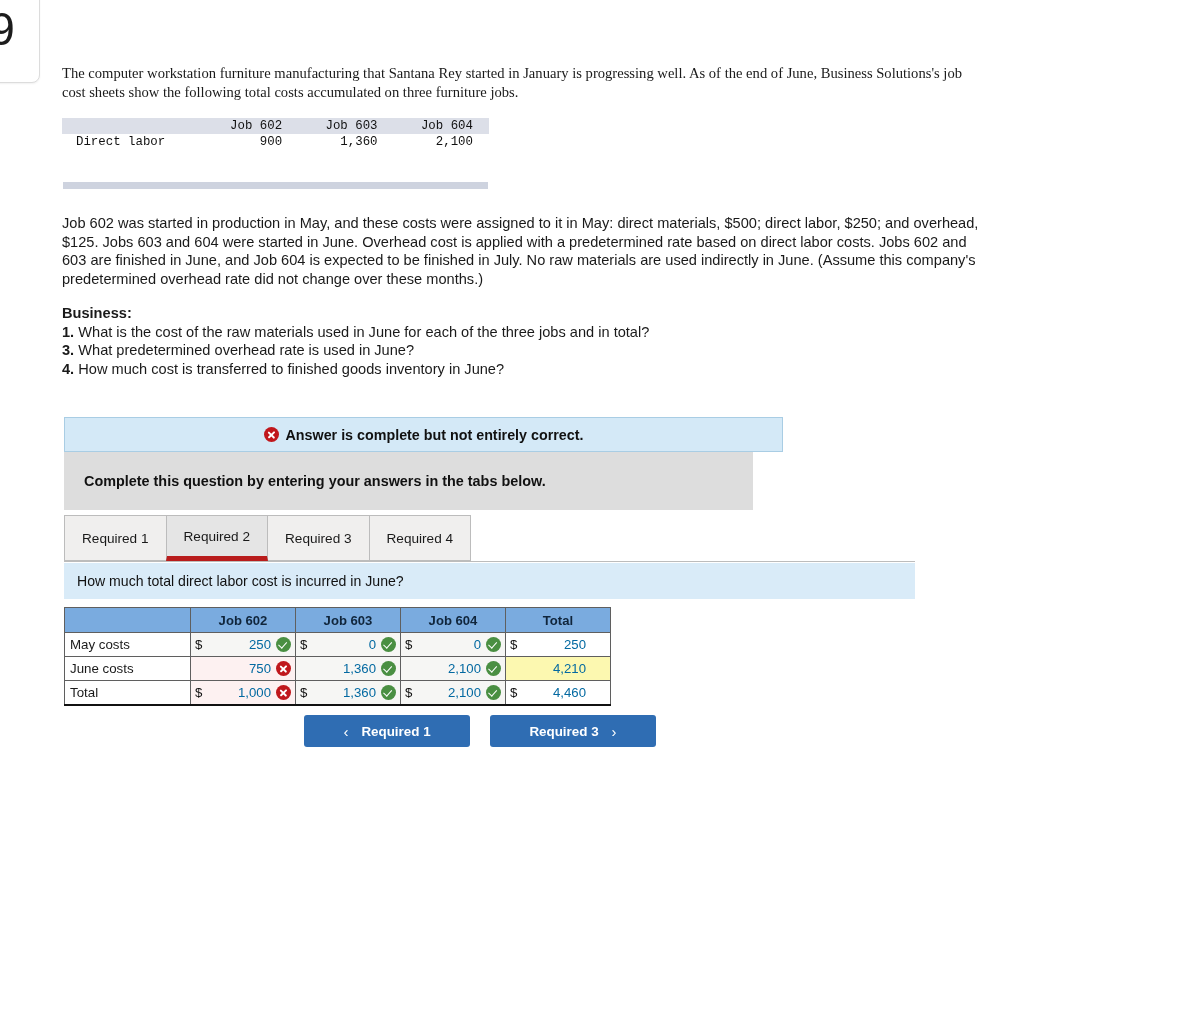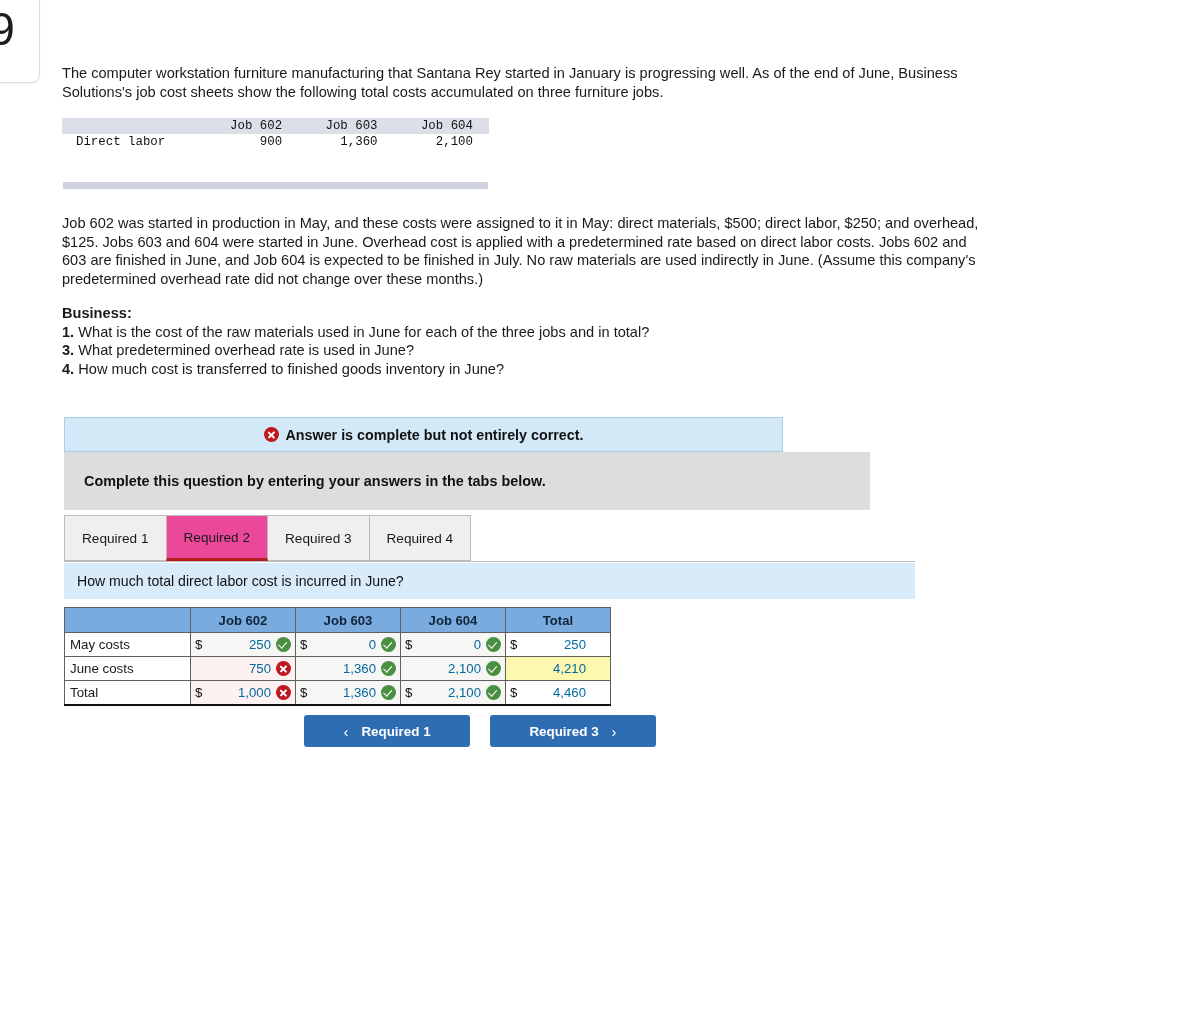--- a/index.html
+++ b/index.html
@@ -52,21 +52,21 @@
     width: 1060px;
   }
 
   p.intro {
     margin: 0;
     width: 900px;
     line-height: 18.5px;
     font-size: 14.6px;
     color: #1a1a1a;
   }
-  #intro-para { position: absolute; top: 64px; left: 0; }
+  #intro-para { position: absolute; top: 64px; left: 0; font-family: Liberation Serif, serif; }
   #detail-para { position: absolute; top: 214px; left: 0; width: 925px; }
 
   
   #cost-table {
     position: absolute;
     top: 118px;
     left: 0;
     width: 427px;
     border-collapse: collapse;
     font-family: "Liberation Mono", "DejaVu Sans Mono", monospace;
@@ -143,21 +143,21 @@
     border-radius: 1px;
   }
   .badge-x::before { transform: rotate(45deg); }
   .badge-x::after  { transform: rotate(-45deg); }
 
   
   #instruction-bar {
     position: absolute;
     top: 452px;
     left: 2px;
-    width: 806px;
+    width: 689px;
     height: 58px;
     background: #dddddd;
     display: flex;
     align-items: center;
     padding-left: 20px;
     font-weight: bold;
     font-size: 14.4px;
     color: #111;
   }
 
@@ -181,22 +181,22 @@
     font-size: 13.6px;
     color: #1a1a1a;
     background: #f0efee;
     border: 1px solid #bcbcbc;
     border-bottom: 1px solid #bcbcbc;
     margin-right: -1px;
     cursor: pointer;
     white-space: nowrap;
   }
   .tab.active {
-    background: #ec4899;
-    border-bottom: 3px solid #b91c1c;
+    background: #e5e5e5;
+    border-bottom: 5px solid #b91c1c;
     font-weight: normal;
     position: relative;
     z-index: 2;
   }
 
   
   #question-bar {
     position: absolute;
     top: 563px;
     left: 2px;

